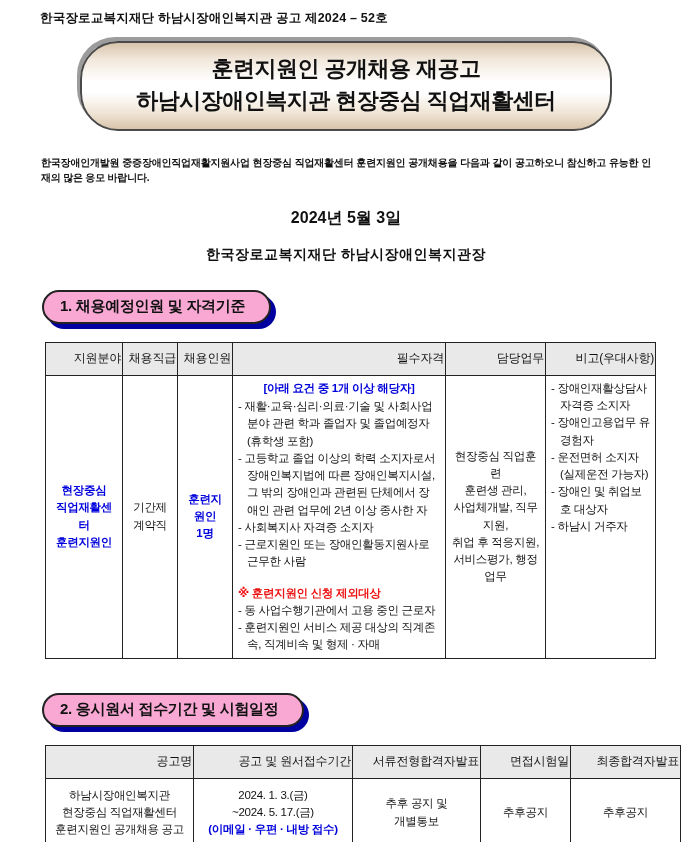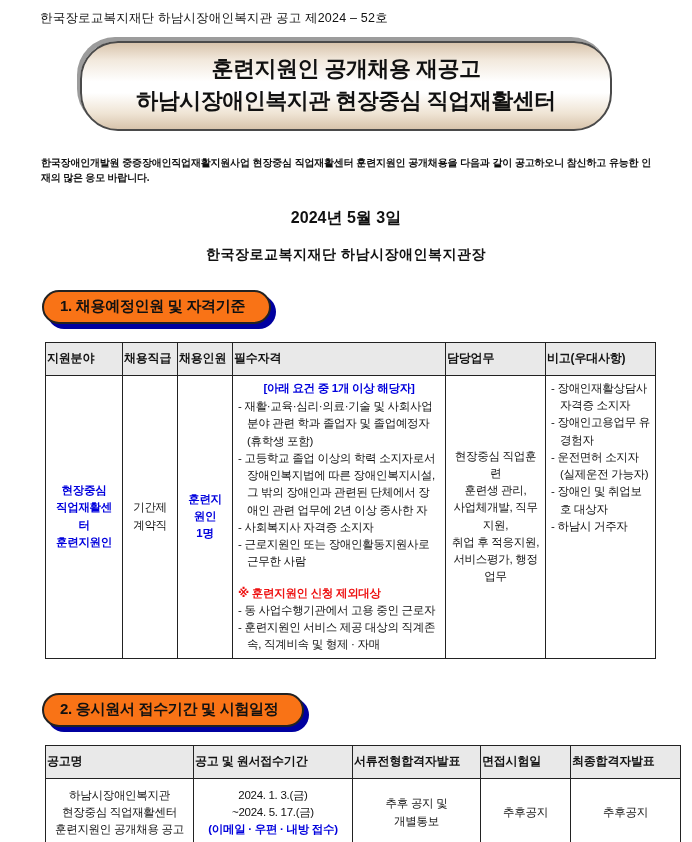--- a/index.html
+++ b/index.html
@@ -2,50 +2,50 @@
 <html><head>
 <meta charset="utf-8">
 <style>
   html,body{margin:0;padding:0;}
   body{
     width:692px;height:842px;background:#ffffff;color:#111;
     font-family:"Liberation Sans","DejaVu Sans",sans-serif;
     overflow:hidden;position:relative;
   }
   .doc-number{
-    margin:10px 0 0 40px;font-size:12.5px;font-weight:normal;letter-spacing:0.2px;
+    margin:10px 0 0 40px;font-size:12.5px;font-weight:bold;letter-spacing:0.2px;
   }
   .title-box{
     width:528px;margin:14px auto 0 auto;padding:10px 0 12px 0;
     border:2px solid #4a4a4a;border-radius:38px;
     background:linear-gradient(180deg,#d8c4ac 0%,#f2e9dd 20%,#ffffff 45%,#ffffff 58%,#efe4d4 82%,#d8c4ac 100%);
     box-shadow:-3px -4px 0 0 #9c9c9c;
     text-align:center;
   }
   .title-line{font-size:22px;font-weight:bold;line-height:1.45;letter-spacing:-0.5px;}
   .intro{
     width:610px;margin:24px auto 0 auto;font-size:10px;font-weight:bold;
     line-height:1.55;text-align:justify;letter-spacing:-0.2px;
   }
   .date-line{margin-top:22px;text-align:center;font-size:16px;font-weight:bold;}
   .org-line{margin-top:17px;text-align:center;font-size:14px;font-weight:bold;letter-spacing:0.5px;}
   .section-pill{
     display:inline-block;margin:26px 0 0 42px;padding:5px 24px 6px 16px;
-    background:#f97316;border:2px solid #222;border-radius:17px;
+    background:#f9a8d4;border:2px solid #222;border-radius:17px;
     box-shadow:5px 5px 0 0 #0000a0;
     font-size:15px;font-weight:bold;letter-spacing:-0.3px;
   }
   .sec2-pill{margin-top:34px;}
   table{
     width:610px;margin:18px 0 0 45px;border-collapse:collapse;table-layout:fixed;
   }
   th,td{border:1px solid #222;}
   th{
-    background:#e9e9e9;font-size:12px;font-weight:bold;height:30px;
-    text-align:left;vertical-align:middle;letter-spacing:-0.2px;
+    background:#e9e9e9;font-size:12px;font-weight:normal;height:30px;
+    text-align:right;vertical-align:middle;letter-spacing:-0.2px;
   }
   td{
     font-size:11.5px;line-height:1.5;vertical-align:middle;
     padding:4px 5px;letter-spacing:-0.3px;
   }
   .c{text-align:center;}
   .top{vertical-align:top;}
   .pre{white-space:pre-line;}
   .blue{color:#0000dd;}
   .red{color:#ee1111;}

